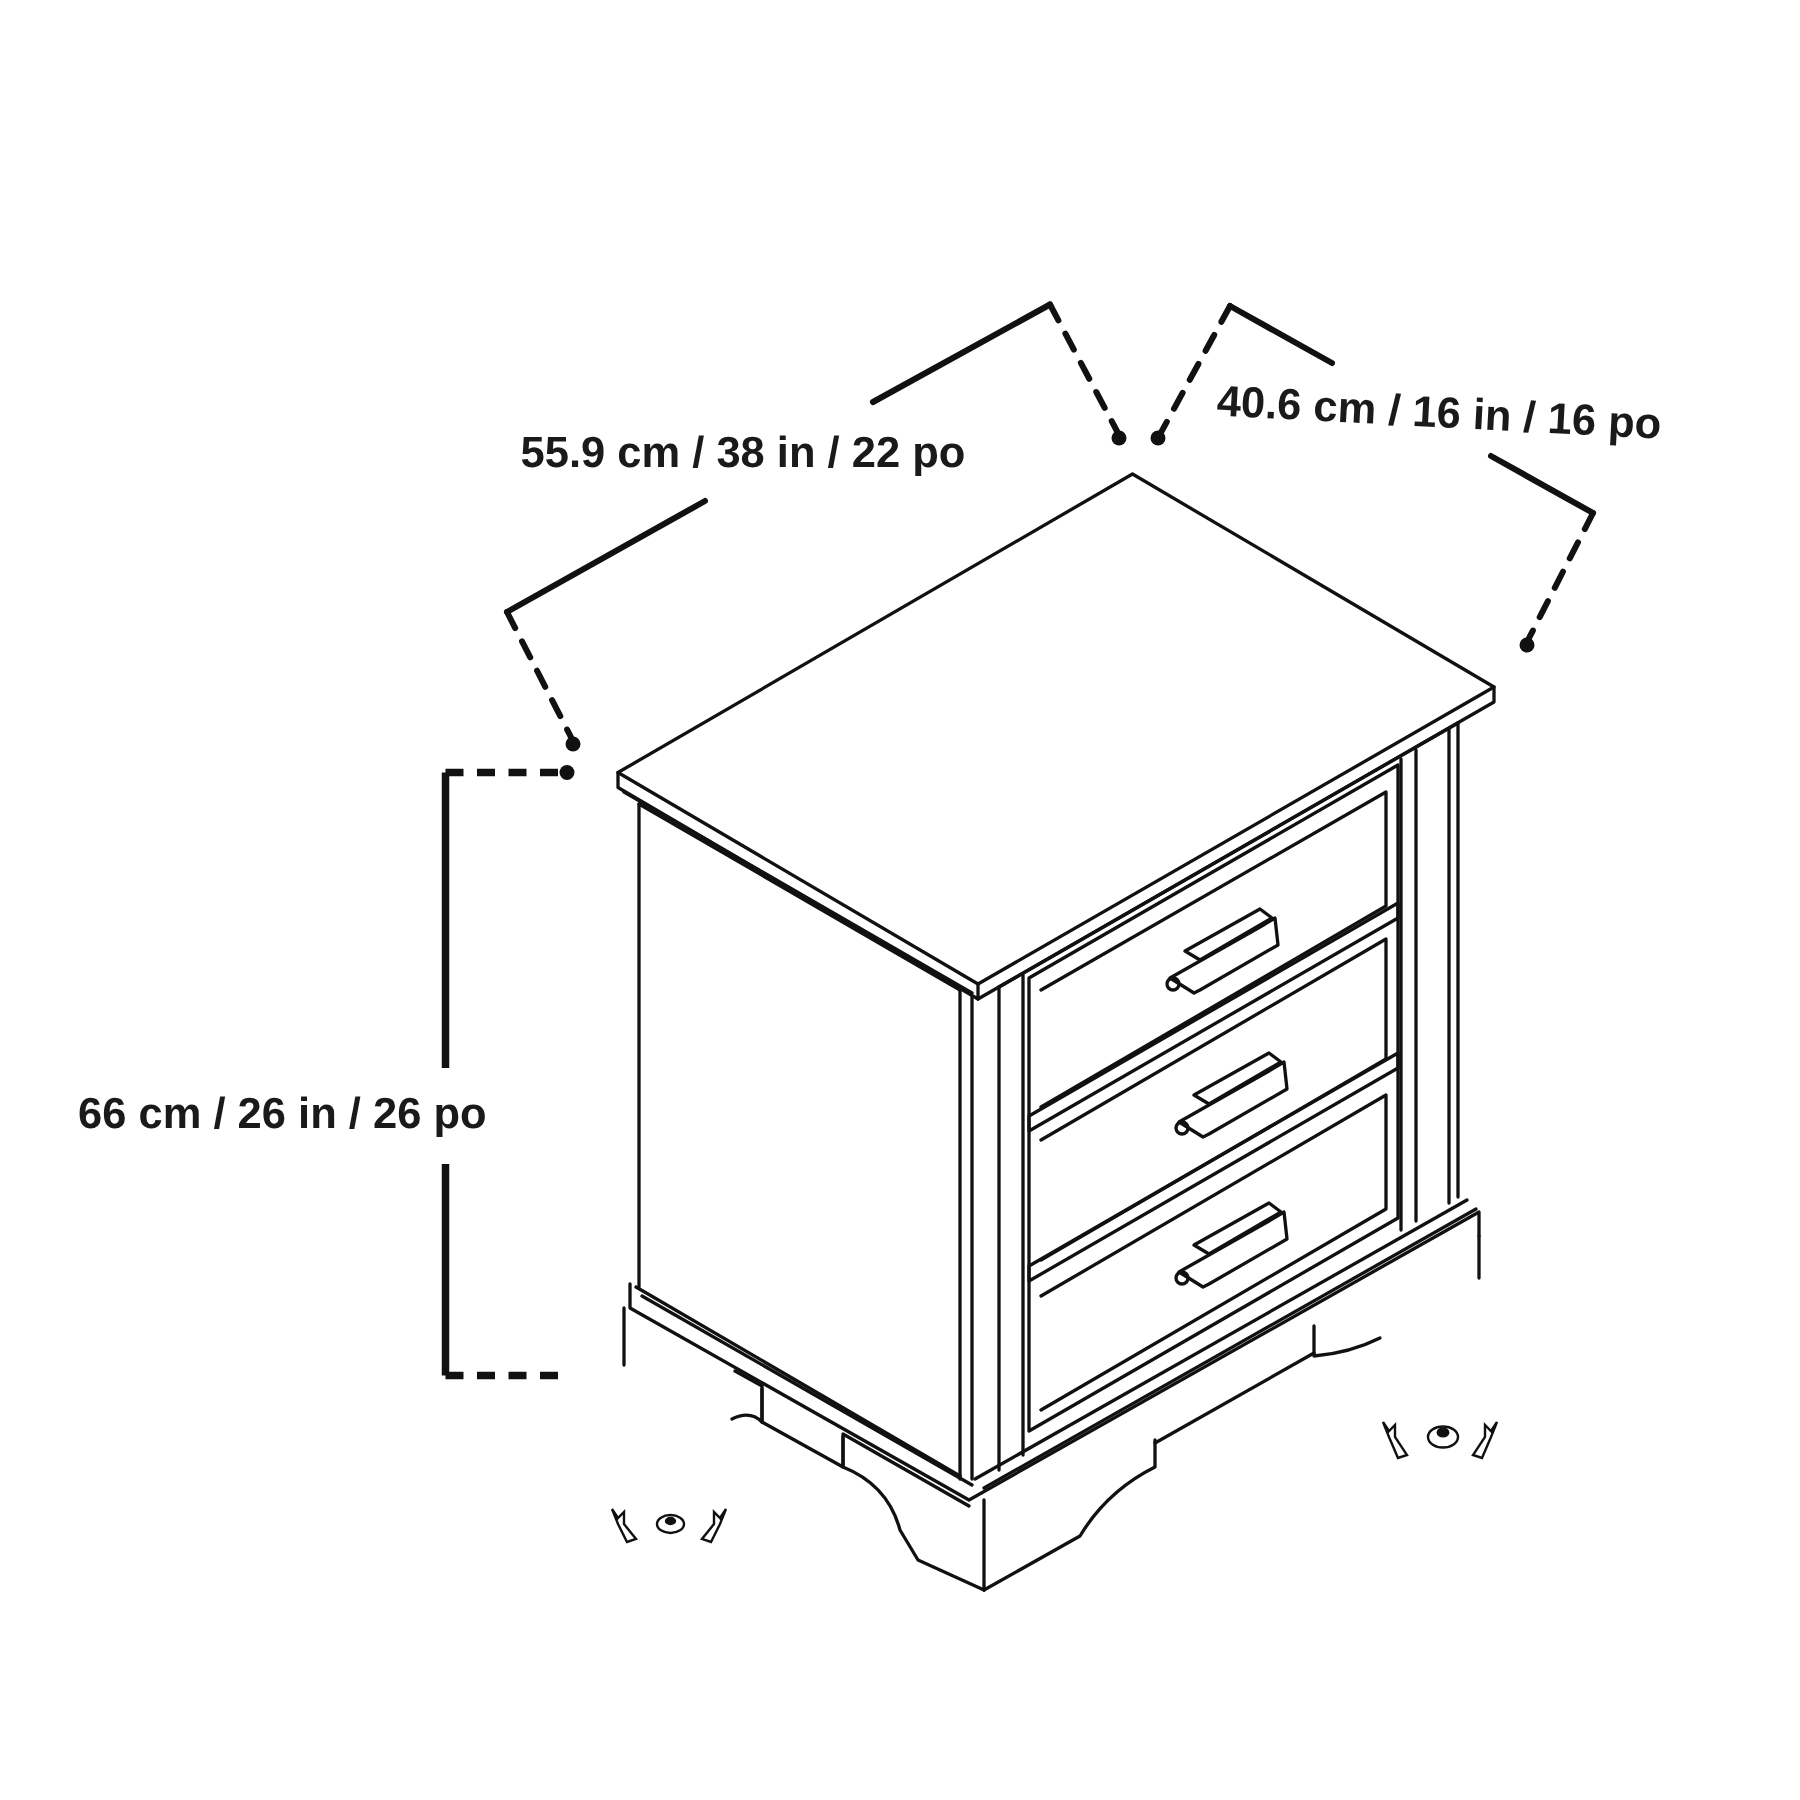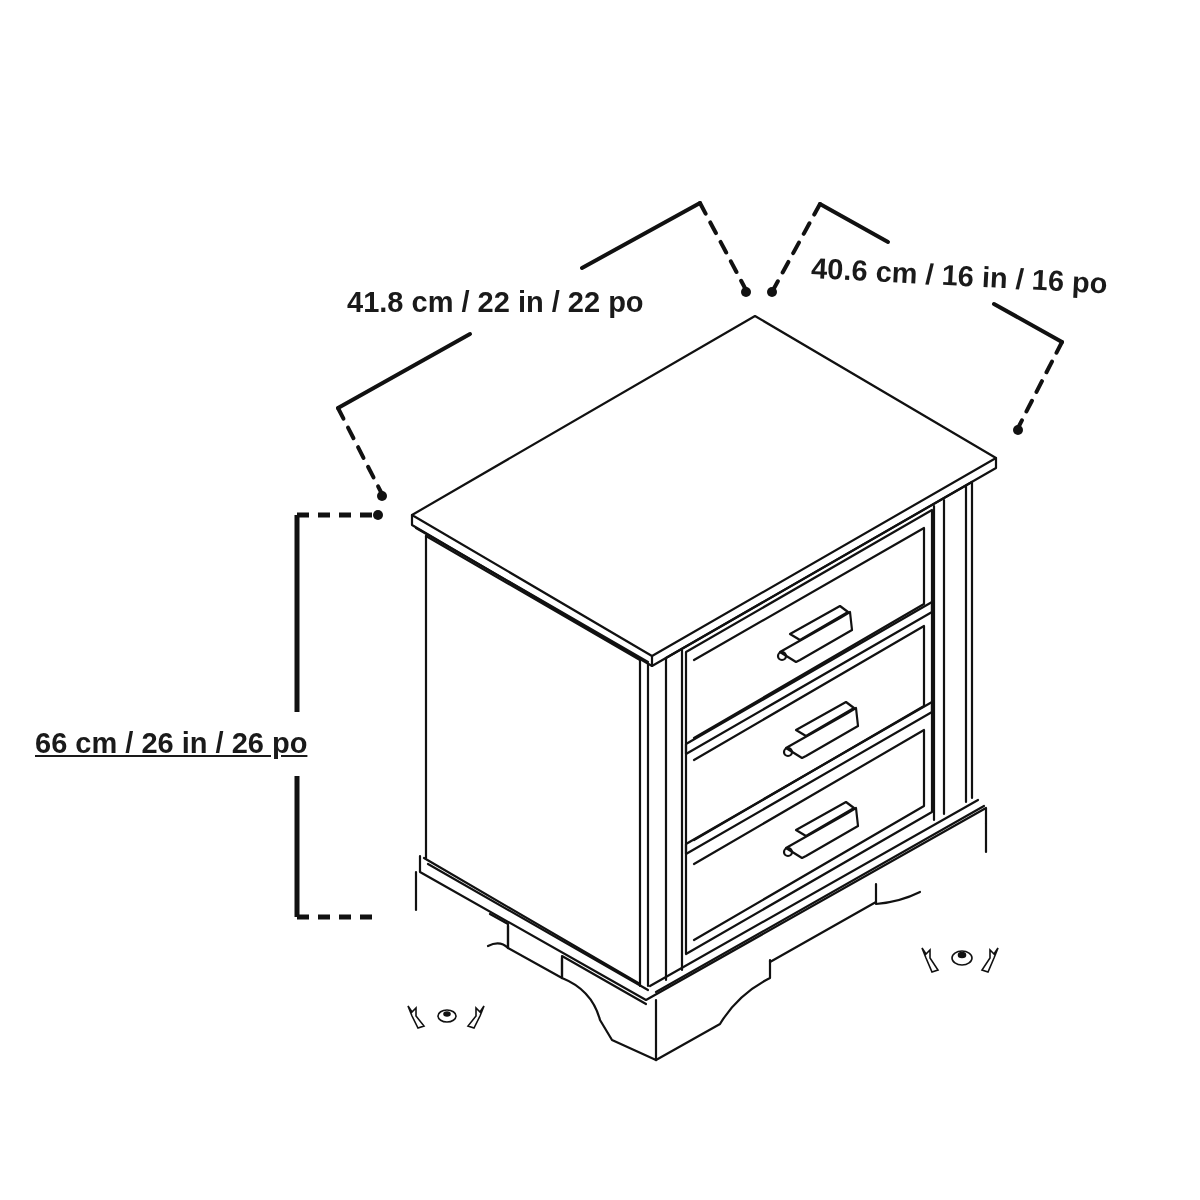--- a/index.html
+++ b/index.html
@@ -120,15 +120,15 @@
     <path d="M78,2 L74,8 L70,4 L70,12 L62,22 L68,24 L74,12 Z"></path>
   </g>
   <g fill="none" stroke="#111" stroke-width="1.6" transform="translate(920,946)">
     <path d="M2,2 L6,8 L10,4 L10,12 L18,24 L12,26 L6,12 Z"></path>
     <ellipse cx="42" cy="12" rx="10" ry="7"></ellipse>
     <ellipse cx="42" cy="9" rx="3.5" ry="2.5" fill="#111"></ellipse>
     <path d="M78,2 L74,8 L70,4 L70,12 L62,24 L68,26 L74,12 Z"></path>
   </g>
 </svg>
 
-<div class="dim-label" style="left:347px; top:288px;">41.8 cm / 22 in / 22 po</div>
+<div class="dim-label" style="left:347px; top:288px;">55.9 cm / 38 in / 22 po</div>
 <div class="dim-label" style="left:812px; top:254px; transform: rotate(3deg); transform-origin: left top;">40.6 cm / 16 in / 16 po</div>
-<div class="dim-label" style="left:35px; top:729px;text-decoration:underline;">66 cm / 26 in / 26 po</div>
+<div class="dim-label" style="left:52px; top:729px;">66 cm / 26 in / 26 po</div>
 
 </body></html>

